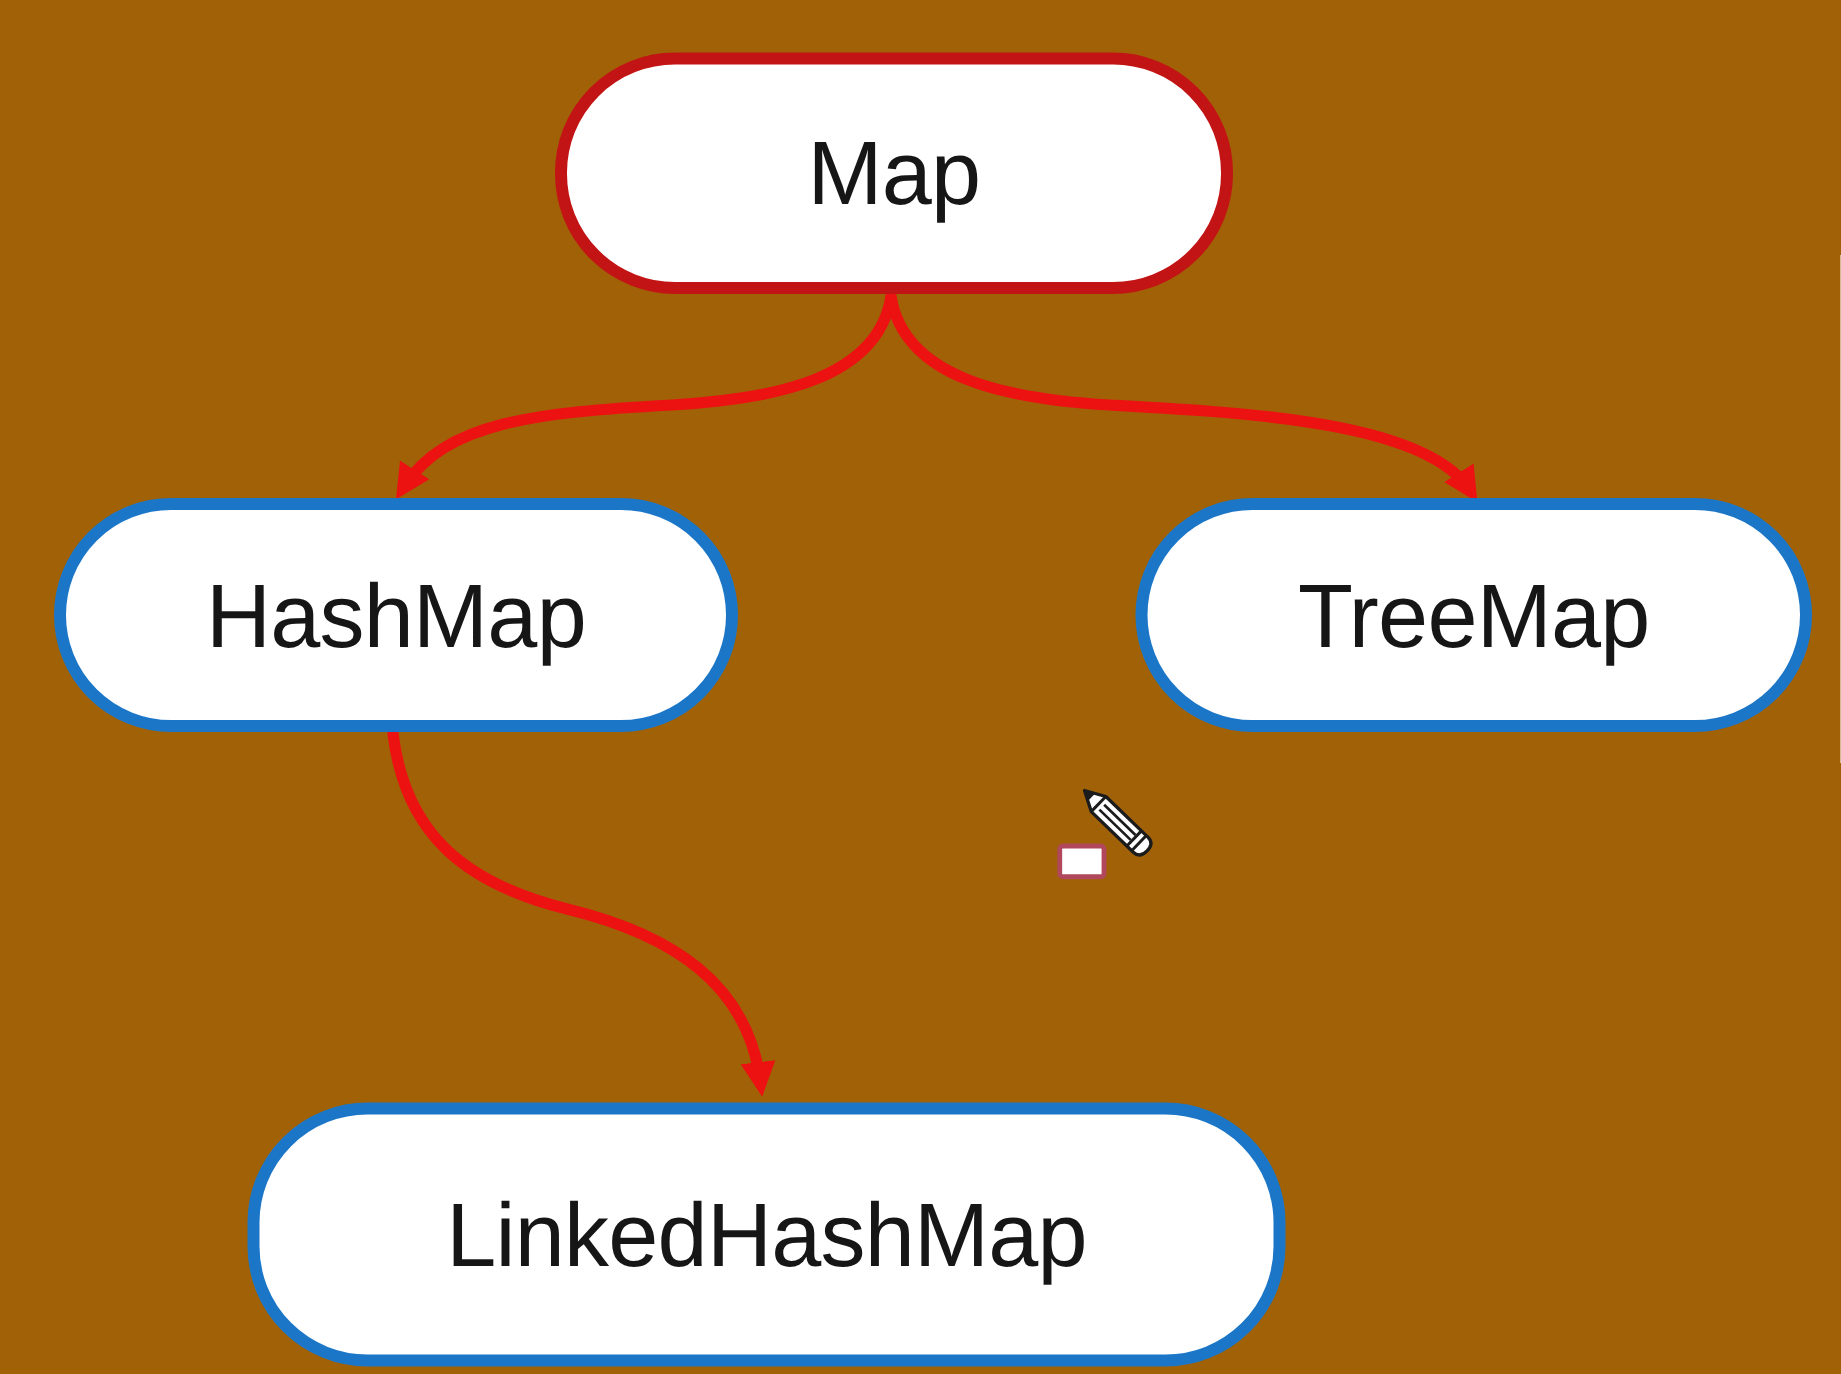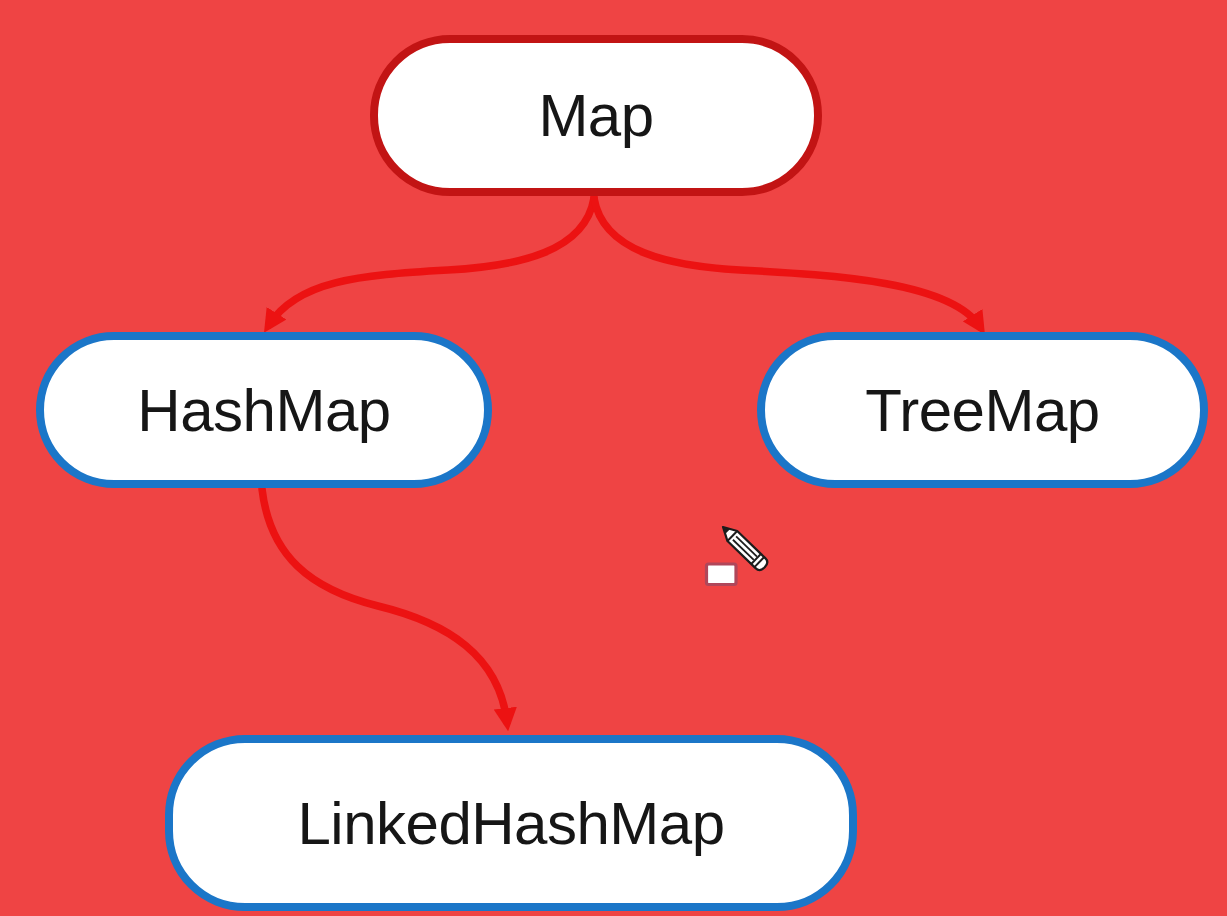--- a/index.html
+++ b/index.html
@@ -1,20 +1,20 @@
 <!DOCTYPE html>
 <html><head>
 <meta charset="utf-8">
 <style>
   html, body { margin: 0; padding: 0; background: #ffffff; }
   .stage {
     position: relative;
     width: 1227px;
     height: 916px;
-    background: #ef4444;
+    background: #a16207;
     overflow: hidden;
     font-family: "Liberation Sans", sans-serif;
   }
   .edges-layer {
     position: absolute;
     left: 0; top: 0;
     width: 1227px; height: 916px;
     pointer-events: none;
   }
   .node {

